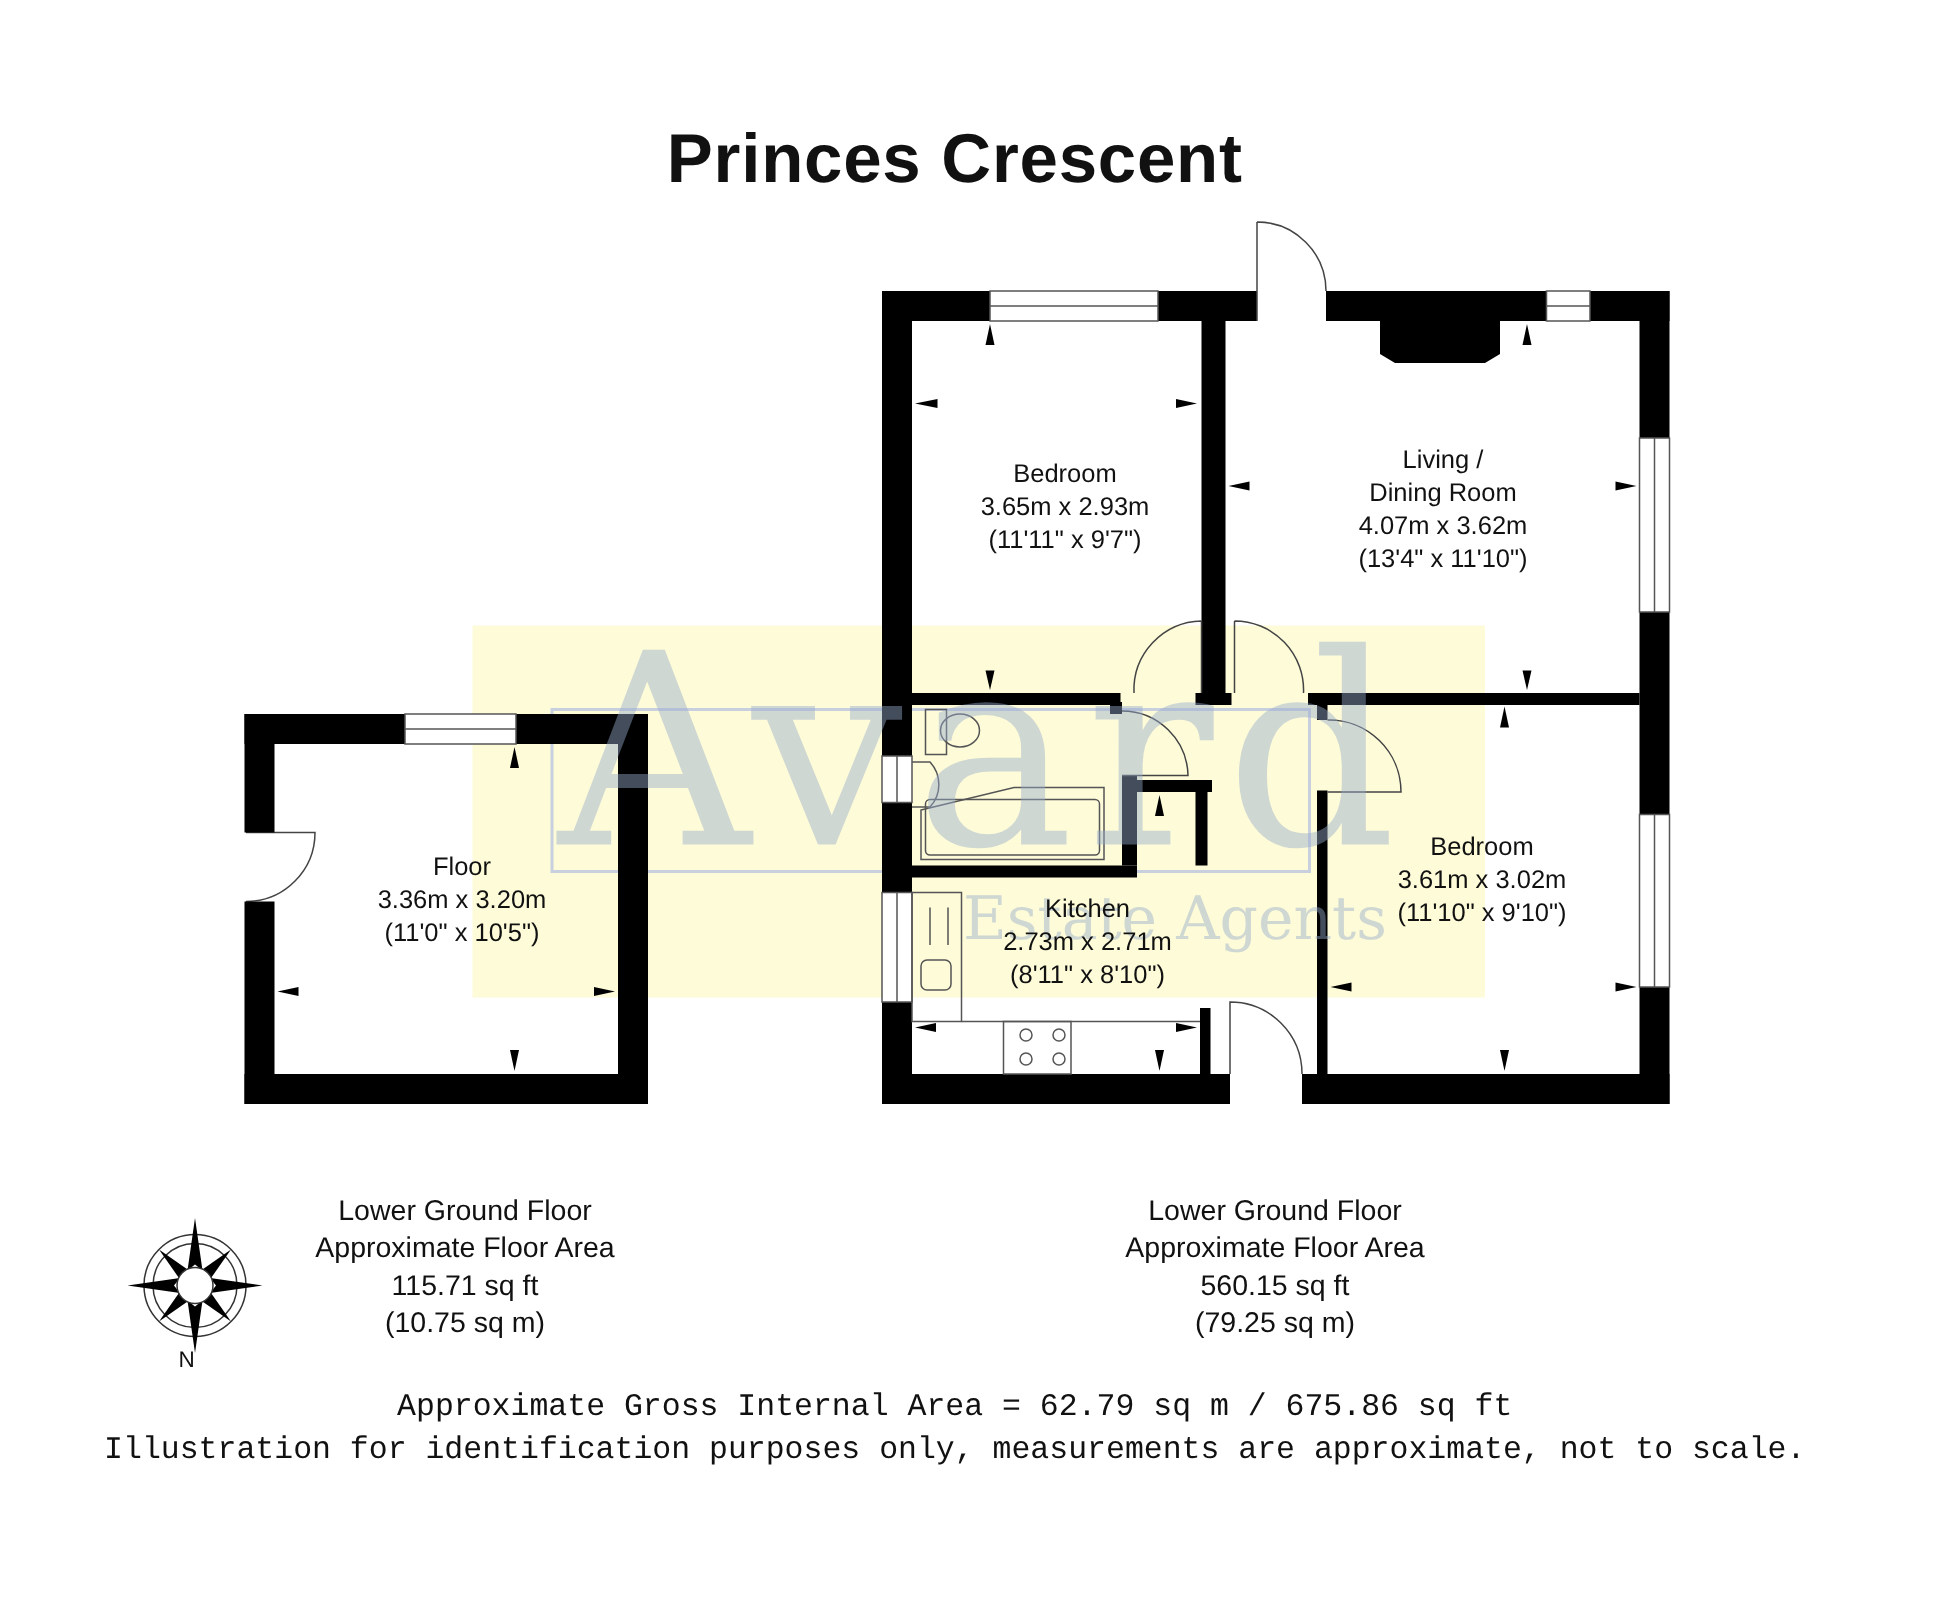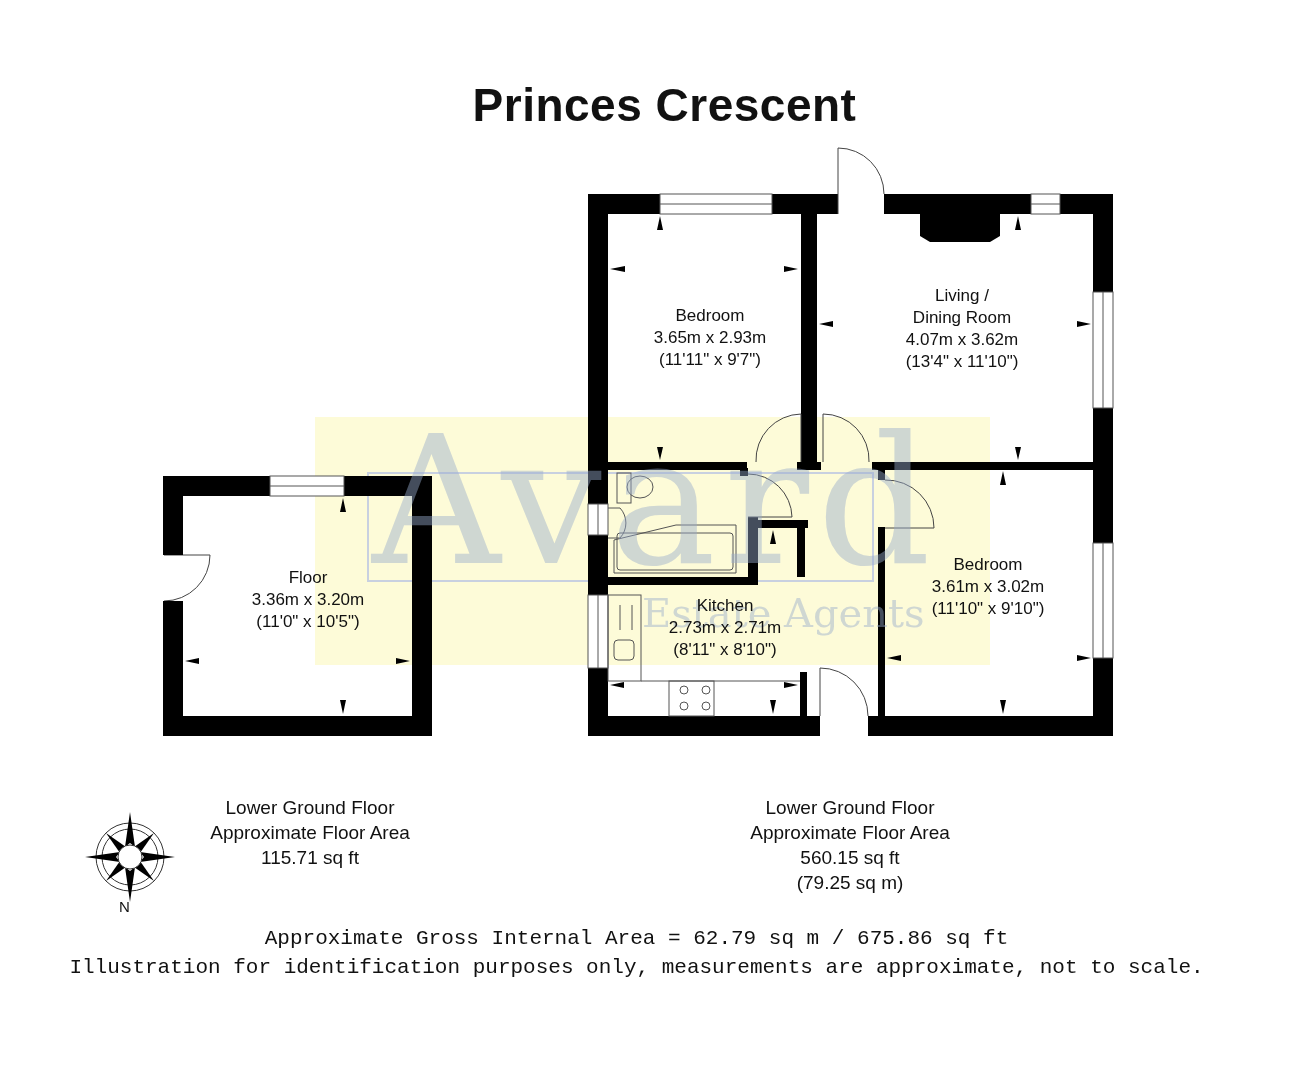--- a/index.html
+++ b/index.html
@@ -1,17 +1,17 @@
 <!DOCTYPE html>
 <html><head>
 <meta charset="utf-8">
 <style>
   html, body { margin:0; padding:0; background:#ffffff; }
   body { width:1303px; height:1080px; position:relative; overflow:hidden; font-family:"Liberation Sans", sans-serif; color:#111; }
-  .title { position:absolute; left:0; width:1273px; top:78px; text-align:center; font-size:46px; font-weight:bold; letter-spacing:0.5px;padding-left:28px; }
+  .title { position:absolute; left:0; width:1273px; top:78px; text-align:center; font-size:46px; font-weight:bold; letter-spacing:0.5px; }
   svg.plan { position:absolute; left:0; top:0; }
   .room-label { position:absolute; text-align:center; font-size:17px; line-height:22px; color:#111; }
   .room-label span { display:block; }
   .area { position:absolute; text-align:center; font-size:19px; line-height:25px; }
   .area span { display:block; }
   .footer { position:absolute; left:0; width:1273px; text-align:center; font-size:21px; line-height:29px; }
   .footer span { display:block; }
   .wm-text { position:absolute; color:rgba(150,170,205,0.45); font-family:"DejaVu Serif", serif; }
 </style>
 </head>
@@ -162,21 +162,21 @@
 <div class="wm-text" style="left:372px; top:398px; font-size:178px; letter-spacing:8px;">Avard</div>
 <div class="wm-text" style="left:642px; top:590px; font-size:40px;">Estate Agents</div>
 
 <div style="position:absolute; left:119px; top:898px; font-size:15px;">N</div>
 
 <div class="room-label" style="left:618px; top:305px; width:184px;">
   <span>Bedroom</span>
   <span>3.65m x 2.93m</span>
   <span>(11'11" x 9'7")</span>
 </div>
-<div class="room-label" style="left:862px; top:285px; width:200px;">
+<div class="room-label" style="left:862px; top:296px; width:200px;">
   <span>Living /</span>
   <span>Dining Room</span>
   <span>4.07m x 3.62m</span>
   <span>(13'4" x 11'10")</span>
 </div>
 <div class="room-label" style="left:888px; top:554px; width:200px;">
   <span>Bedroom</span>
   <span>3.61m x 3.02m</span>
   <span>(11'10" x 9'10")</span>
 </div>
@@ -188,20 +188,21 @@
 <div class="room-label" style="left:208px; top:567px; width:200px;">
   <span>Floor</span>
   <span>3.36m x 3.20m</span>
   <span>(11'0" x 10'5")</span>
 </div>
 
 <div class="area" style="left:160px; top:795px; width:300px;">
   <span>Lower Ground Floor</span>
   <span>Approximate Floor Area</span>
   <span>115.71 sq ft</span>
+  <span>(10.75 sq m)</span>
 </div>
 <div class="area" style="left:700px; top:795px; width:300px;">
   <span>Lower Ground Floor</span>
   <span>Approximate Floor Area</span>
   <span>560.15 sq ft</span>
   <span>(79.25 sq m)</span>
 </div>
 
 <div class="footer" style="top:924px;font-family:Liberation Mono, monospace;">
   <span>Approximate Gross Internal Area = 62.79 sq m / 675.86 sq ft</span>

